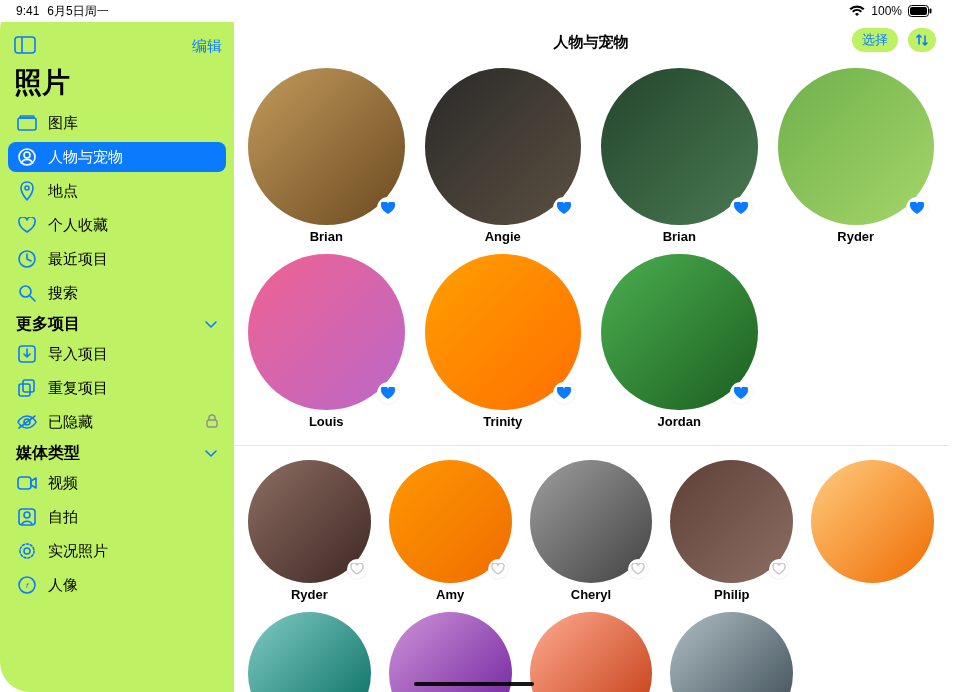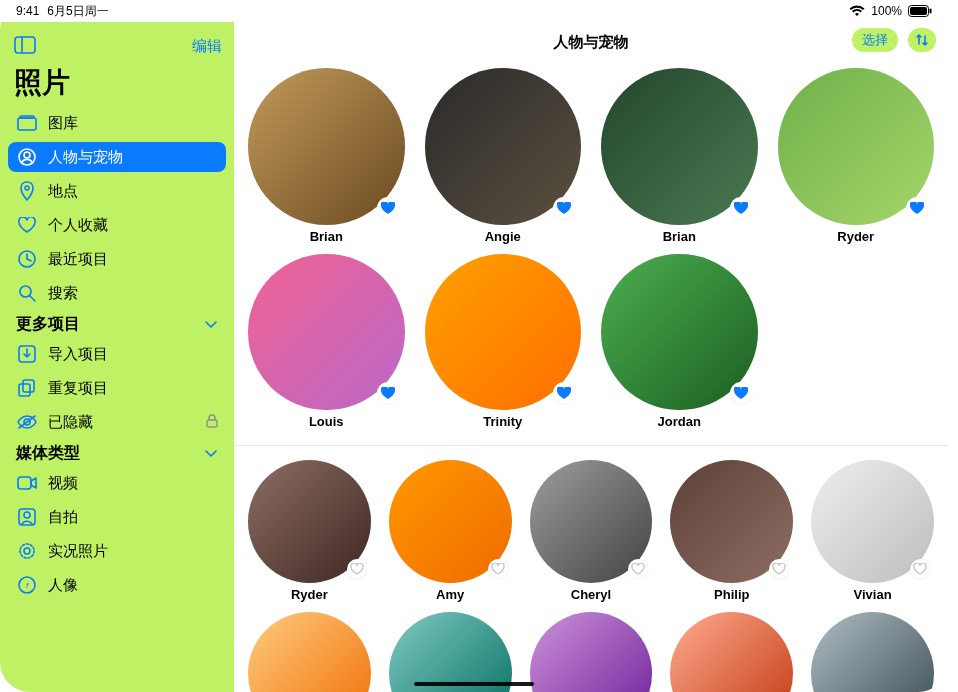--- a/index.html
+++ b/index.html
@@ -476,31 +476,20 @@
                   <div class="fav-badge">
                     <svg width="14" height="12" viewBox="0 0 14 12">
                       <path d="M7 11 C7 11 1 7.5 1 3.8 A3 3 0 0 1 7 2.5 A3 3 0 0 1 13 3.8 C13 7.5 7 11 7 11 Z" fill="none" stroke="#c7c7cc" stroke-width="1.4"></path>
                     </svg>
                   </div>
                 </div>
                 <div class="person-name">Philip</div>
               </div>
               <div class="person">
                 <div class="avatar">
-                  <div class="avatar-inner g13"></div>
-                  <div class="fav-badge">
-                    <svg width="14" height="12" viewBox="0 0 14 12">
-                      <path d="M7 11 C7 11 1 7.5 1 3.8 A3 3 0 0 1 7 2.5 A3 3 0 0 1 13 3.8 C13 7.5 7 11 7 11 Z" fill="none" stroke="#c7c7cc" stroke-width="1.4"></path>
-                    </svg>
-                  </div>
-                </div>
-                <div class="person-name">Vivian</div>
-              </div>
-              <div class="person">
-                <div class="avatar">
                   <div class="avatar-inner g14"></div>
                 </div>
                 <div class="person-name"></div>
               </div>
               <div class="person">
                 <div class="avatar">
                   <div class="avatar-inner g15"></div>
                 </div>
                 <div class="person-name"></div>
               </div>

